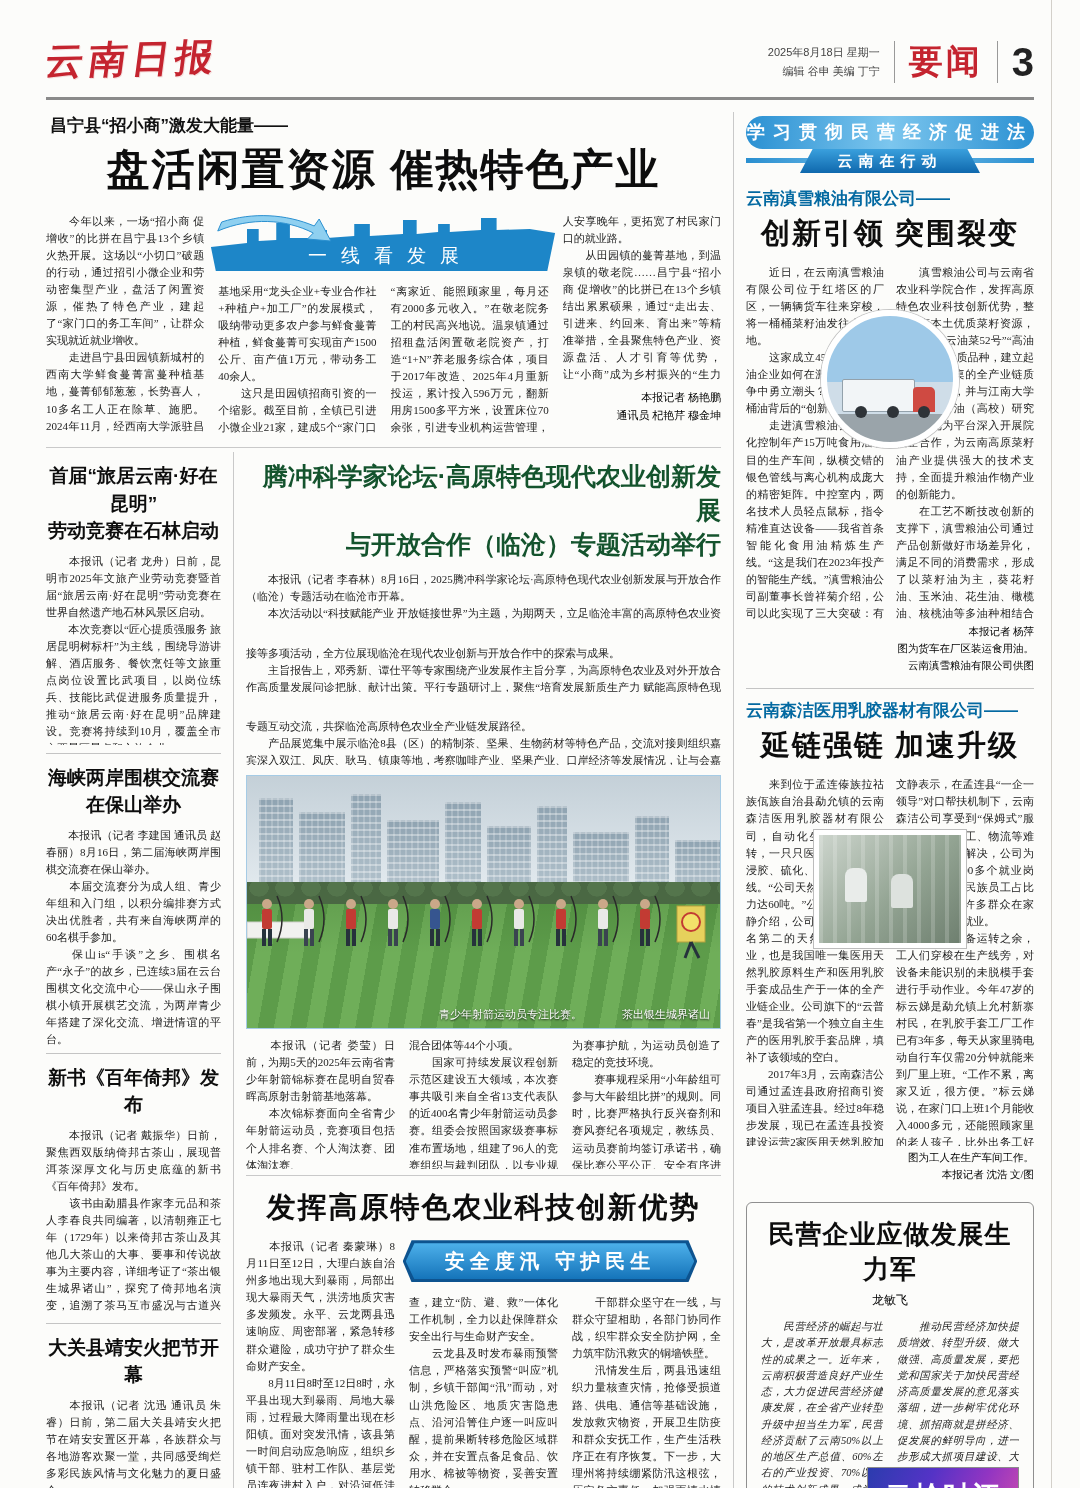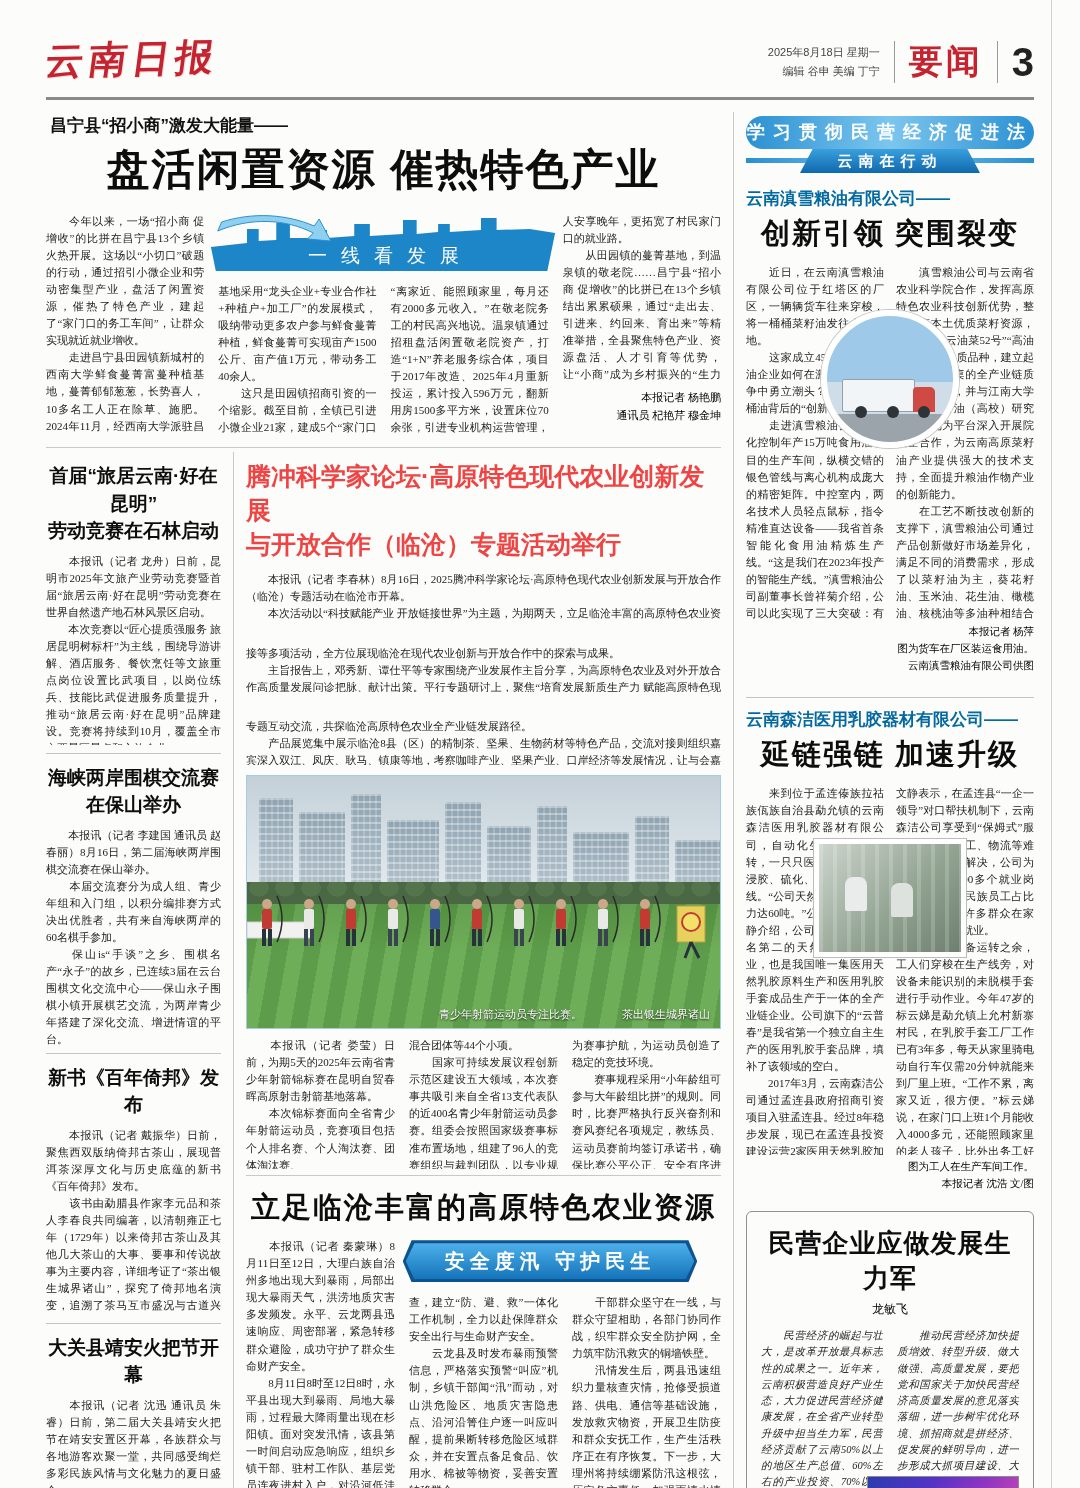--- a/index.html
+++ b/index.html
@@ -37,21 +37,21 @@
 
   
   .below-grid { display:flex; border-top:1px solid #c9c9c9; margin-top:10px; padding-top:4px; }
   .leftcol { width:188px; border-right:1px solid #c9c9c9; padding-right:12px; }
   .midcol { flex:1; padding-left:12px; }
 
   .la { padding:10px 0 8px; }
   .la + .la { border-top:1px solid #c4c4c4; }
   .la-title { font-family:"Liberation Sans",sans-serif; font-weight:900; font-size:19px; line-height:1.45; text-align:center; white-space:pre-line; margin-bottom:8px; color:#0d0d0d; }
 
-  .forum-title { font-family:"Liberation Sans",sans-serif; font-weight:900; font-size:25px; line-height:1.35; text-align:left; margin:8px 0 10px; color:#ef4444; }
+  .forum-title { font-family:"Liberation Sans",sans-serif; font-weight:900; font-size:25px; line-height:1.35; text-align:right; margin:8px 0 10px; color:#14532d; }
   .forum-body { display:flex; gap:26px; height:194px;flex-direction:column; }
   .forum-body .coltext { flex:1; }
 
   
   .photo-box { border:1px solid #a5cbe5; margin:10px 0 8px; background:#eaf4fb; }
   .photo-title { background:#d9ebf8; color:#14508c; font-family:"Liberation Sans",sans-serif; font-weight:900; font-size:22px; letter-spacing:3px; text-align:center; line-height:40px; }
   .photo { position:relative; height:252px; overflow:hidden; }
   .sky { position:absolute; inset:0; background:linear-gradient(#c4d0d8,#dfe7ec 40%,#edf1f3 60%); }
   .bldgs { position:absolute; left:0; right:0; top:14px; height:100px; display:flex; align-items:flex-end; gap:6px; padding:0 12px; }
   .b { background:linear-gradient(#94a8b5,#b6c5ce);
@@ -82,21 +82,21 @@
   .ribbon-inner { clip-path:polygon(3% 0,97% 0,100% 50%,97% 100%,3% 100%,0 50%); background:linear-gradient(#4db0ea,#1574ba); color:#fff; font-family:"Liberation Sans",sans-serif; font-weight:900; font-size:20px; letter-spacing:5px; text-align:center; line-height:36px; }
 
   
   .camp { margin:4px 0 10px; }
   .camp-top { background:linear-gradient(90deg,#2a90d2,#7cc6ee 50%,#2a90d2); border-radius:18px; color:#fff; font-family:"Liberation Sans",sans-serif; font-weight:900; font-size:18px; letter-spacing:8px; text-align:center; line-height:33px; height:33px; }
   .camp-sub { position:relative; height:26px; }
   .camp-sub::before { content:''; position:absolute; left:0; right:0; top:9px; height:5px; background:linear-gradient(90deg,#2a8fd0,#7cc4ec,#2a8fd0); }
   .camp-pill { position:relative; margin:0 auto; width:180px; clip-path:polygon(7% 0,93% 0,100% 100%,0 100%); background:linear-gradient(#3aa0dd,#0f68ad); color:#fff; font-family:"Liberation Sans",sans-serif; font-weight:bold; font-size:15px; letter-spacing:6px; text-align:center; line-height:24px; }
 
   .r-article { padding:2px 0 8px; }
-  .r-article + .r-article { border-top:1px solid #c4c4c4; margin-top:15px; padding-top:10px; }
+  .r-article + .r-article { border-top:1px solid #c4c4c4; margin-top:6px; padding-top:10px; }
   .r-kicker { font-family:"Liberation Sans",sans-serif; font-weight:bold; font-size:17px; margin-bottom:4px; color:#0369a1; }
   .r-headline { font-family:"Liberation Sans",sans-serif; font-weight:900; font-size:29px; letter-spacing:2px; text-align:center; margin:2px 0 10px; color:#0d0d0d; }
   .r-body { position:relative; display:flex; gap:12px; }
   .r-body .coltext { flex:1; }
   .dx-body { height:356px; }
   .sj-body { height:370px; }
   .endnote { text-align:right; font-size:10.5px; white-space:pre-line; line-height:1.6; margin-top:4px; }
 
   .dx-photo { position:absolute; left:50%; top:46px; transform:translateX(-50%); width:138px; height:138px; border-radius:50%; border:6px solid #fff; box-shadow:0 0 0 1px #c5c5c5; overflow:hidden; background:linear-gradient(#9ec9e8 0 52%,#cfdde8 52% 78%,#9aa4aa 78%); }
   .truck-trailer { position:absolute; left:12%; right:30%; bottom:24%; height:26%; background:#f2f5f7; border:1px solid #93a1ab; border-radius:2px; }
@@ -330,21 +330,21 @@
           <div class="arch-body">
             <div class="coltext">　　本报讯（记者 娄莹）日前，为期5天的2025年云南省青少年射箭锦标赛在昆明自贸春晖高原射击射箭基地落幕。
 　　本次锦标赛面向全省青少年射箭运动员，竞赛项目包括个人排名赛、个人淘汰赛、团体淘汰赛、</div>
             <div class="coltext">混合团体等44个小项。
 　　国家可持续发展议程创新示范区建设五大领域，本次赛事共吸引来自全省13支代表队的近400名青少年射箭运动员参赛。组委会按照国家级赛事标准布置场地，组建了96人的竞赛组织与裁判团队，以专业规范的执裁和周到细致的服务保障</div>
             <div class="coltext">为赛事护航，为运动员创造了稳定的竞技环境。
 　　赛事规程采用“小年龄组可参与大年龄组比拼”的规则。同时，比赛严格执行反兴奋剂和赛风赛纪各项规定，教练员、运动员赛前均签订承诺书，确保比赛公平公正、安全有序进行。</div>
           </div>
 
           <section class="dali">
-            <h2 class="dali-headline">立足临沧丰富的高原特色农业资源</h2>
+            <h2 class="dali-headline">发挥高原特色农业科技创新优势</h2>
             <div class="dali-body">
               <div class="ribbon-wrap">
                 <div class="ribbon-outer">
                   <div class="ribbon-inner">安全度汛 守护民生</div>
                 </div>
               </div>
               <div class="coltext">　　本报讯（记者 秦蒙琳）8月11日至12日，大理白族自治州多地出现大到暴雨，局部出现大暴雨天气，洪涝地质灾害多发频发。永平、云龙两县迅速响应、周密部署，紧急转移群众避险，成功守护了群众生命财产安全。
 　　8月11日8时至12日8时，永平县出现大到暴雨、局地大暴雨，过程最大降雨量出现在杉阳镇。面对突发汛情，该县第一时间启动应急响应，组织乡镇干部、驻村工作队、基层党员连夜进村入户，对沿河低洼地带、地质灾害隐患点群众挨家挨户开展“拉网式”排</div>
               <div class="coltext pad-banner" style="padding-top:56px">查，建立“防、避、救”一体化工作机制，全力以赴保障群众安全出行与生命财产安全。
 　　云龙县及时发布暴雨预警信息，严格落实预警“叫应”机制，乡镇干部闻“汛”而动，对山洪危险区、地质灾害隐患点、沿河沿箐住户逐一叫应叫醒，提前果断转移危险区域群众，并在安置点备足食品、饮用水、棉被等物资，妥善安置转移群众。

